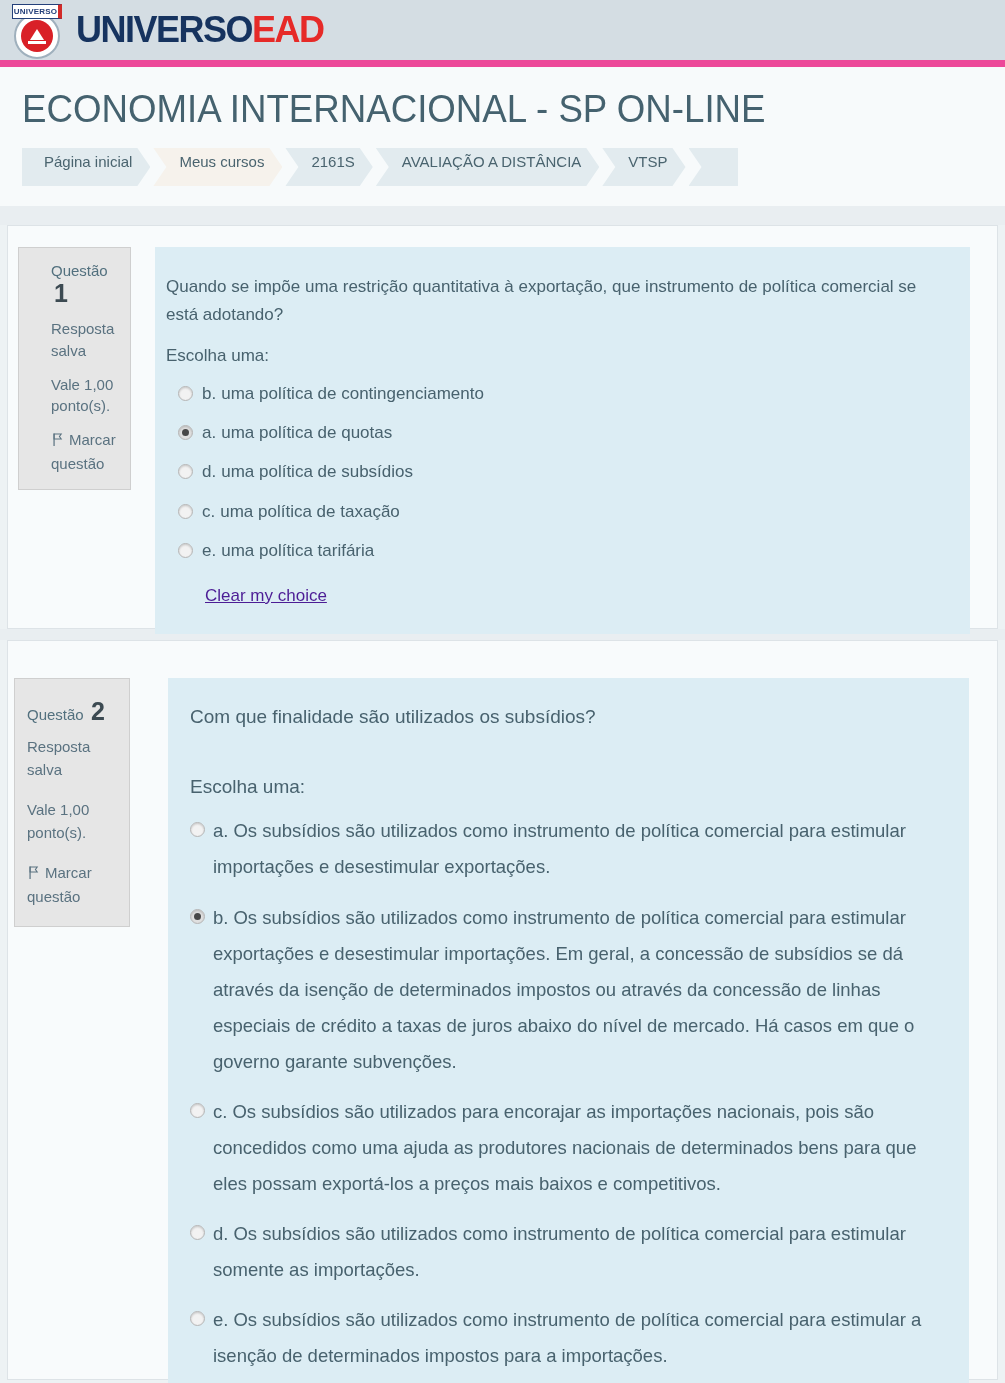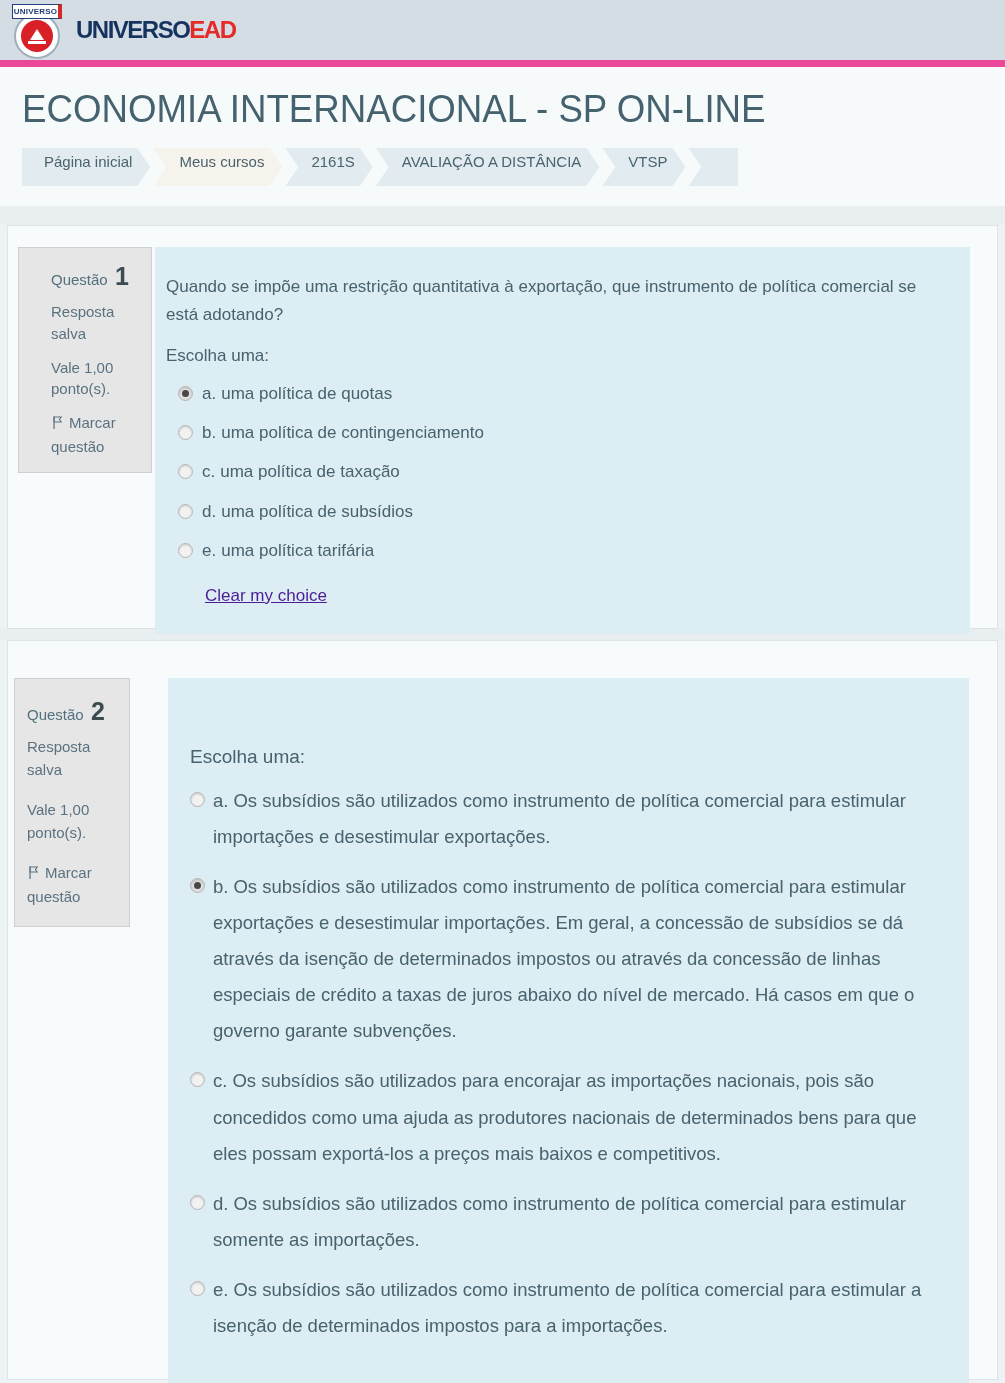--- a/index.html
+++ b/index.html
@@ -14,21 +14,21 @@
                   border:1px solid #24407a; border-right:4px solid #d22a28;
                   display:flex; align-items:center; justify-content:center;
                   font-size:8px; font-weight:700; color:#24407a; letter-spacing:.2px; z-index:2; }
   .crest-shield { position:absolute; top:9px; left:4px; width:46px; height:46px; border-radius:50%;
                   background:#fff; border:2px solid #9fb0bd; display:flex; align-items:center; justify-content:center; z-index:1; }
   .crest-red { width:32px; height:32px; border-radius:50%; background:#d92027;
                display:flex; align-items:center; justify-content:center; flex-direction:column; }
   .crest-tri { width:0; height:0; border-left:7px solid transparent; border-right:7px solid transparent;
                border-bottom:11px solid #fff; position:relative; }
   .crest-bar { width:18px; height:3px; background:#fff; margin-top:1px; }
-  .brand { margin-left:10px; font-size:24px; font-weight:800; letter-spacing:-1.5px;
+  .brand { margin-left:10px; font-size:36px; font-weight:800; letter-spacing:-1.5px;
            transform:scaleY(1.02); white-space:nowrap; }
   .brand .b1 { color:#16335f; }
   .brand .b2 { color:#e62a28; }
 
   
   .top-section { height:139px; background:#f7fafb; padding:20px 0 0 22px; }
   .page-title { font-size:39px; font-weight:400; color:#45626f; letter-spacing:0;
                 transform:scaleX(.94); transform-origin:left; white-space:nowrap; }
   .breadcrumb { margin-top:17px; display:flex; gap:3px; width:716px; height:38px; }
   .crumb { background:#e2ebef; color:#4a646f; font-size:15px; display:flex; align-items:center;
@@ -41,21 +41,21 @@
 
   
   .band { height:19px; background:#e9eef1; }
   .gap  { height:11px; background:#e9eef1; }
   .qcard { margin:0 7px; background:#f8fbfc; border:1px solid #dde3e7; position:relative; }
   .qcard.q1 { height:404px; }
   .qcard.q2 { height:740px; }
 
   .qinfo { position:absolute; background:#e6e6e6; border:1px solid #cfcfcf;
            color:#5a7280; font-size:15px; padding:14px 12px; }
-  .q1 .qinfo { left:10px; top:21px; width:134px;padding-left:32px; }
+  .q1 .qinfo { left:10px; top:21px; width:113px;padding-left:32px; }
   .q2 .qinfo { left:6px; top:37px; width:116px; padding:18px 12px; }
   .qnum-row { margin-bottom:10px; }
   .qnum-label { font-size:15px; color:#52707e; }
   .qnum { font-size:25px; font-weight:700; color:#3c4a52; margin-left:3px; }
   .qstatus, .qpoints { line-height:1.45; margin-bottom:12px; }
   .q2 .qstatus, .q2 .qpoints { margin-bottom:18px; line-height:1.5; }
   .qflag { line-height:1.45; }
   .flag-ic { display:inline-block; vertical-align:-2px; margin-right:4px; }
 
   .qcontent { background:#dcedf4; color:#48626e; }
@@ -138,34 +138,34 @@
             <path d="M3.5 16V1.5" stroke="#5a7280" stroke-width="1.4" fill="none"></path>
             <path d="M3.5 2.2h8.2l-2.1 2.9 2.1 2.9H3.5z" fill="none" stroke="#5a7280" stroke-width="1.2"></path>
           </svg></span><span>Marcar questão</span>
     </div>
   </aside>
   <div class="qcontent">
     <div class="qtext">Quando se impõe uma  restrição quantitativa à exportação, que instrumento de política comercial se está adotando?</div>
     <div class="prompt">Escolha uma:</div>
     <div class="opts">
       <div class="opt">
+        <span class="radio"></span>
+        <span><span class="opt-letter">b.</span><span>uma política de contingenciamento</span></span>
+      </div>
+      <div class="opt">
         <span class="radio checked"></span>
         <span><span class="opt-letter">a.</span><span>uma política de quotas</span></span>
       </div>
       <div class="opt">
         <span class="radio"></span>
-        <span><span class="opt-letter">b.</span><span>uma política de contingenciamento</span></span>
+        <span><span class="opt-letter">d.</span><span>uma política de subsídios</span></span>
       </div>
       <div class="opt">
         <span class="radio"></span>
         <span><span class="opt-letter">c.</span><span>uma política de taxação</span></span>
-      </div>
-      <div class="opt">
-        <span class="radio"></span>
-        <span><span class="opt-letter">d.</span><span>uma política de subsídios</span></span>
       </div>
       <div class="opt">
         <span class="radio"></span>
         <span><span class="opt-letter">e.</span><span>uma política tarifária</span></span>
       </div>
     </div>
     <a class="clear-link">Clear my choice</a>
   </div>
 </section>
 
@@ -180,20 +180,21 @@
     <div class="qstatus">Resposta salva</div>
     <div class="qpoints">Vale 1,00 ponto(s).</div>
     <div class="qflag">
       <span class="flag-ic"><svg width="14" height="15" viewBox="0 0 16 17">
             <path d="M3.5 16V1.5" stroke="#5a7280" stroke-width="1.4" fill="none"></path>
             <path d="M3.5 2.2h8.2l-2.1 2.9 2.1 2.9H3.5z" fill="none" stroke="#5a7280" stroke-width="1.2"></path>
           </svg></span><span>Marcar questão</span>
     </div>
   </aside>
   <div class="qcontent">
+    <div class="qtext">Com que finalidade são  utilizados os  subsídios?</div>
     <div class="prompt">Escolha uma:</div>
     <div class="opts">
       <div class="opt">
         <span class="radio"></span>
         <span><span class="opt-letter">a.</span><span>Os subsídios são utilizados como instrumento de política comercial para estimular importações e desestimular exportações.</span></span>
       </div>
       <div class="opt">
         <span class="radio checked"></span>
         <span><span class="opt-letter">b.</span><span>Os subsídios são utilizados como instrumento de política comercial para estimular exportações e desestimular importações. Em geral, a concessão de subsídios se dá através da isenção de determinados impostos ou através da concessão de linhas especiais de crédito a taxas de juros abaixo do nível de mercado.  Há casos em que o governo garante subvenções.</span></span>
       </div>

